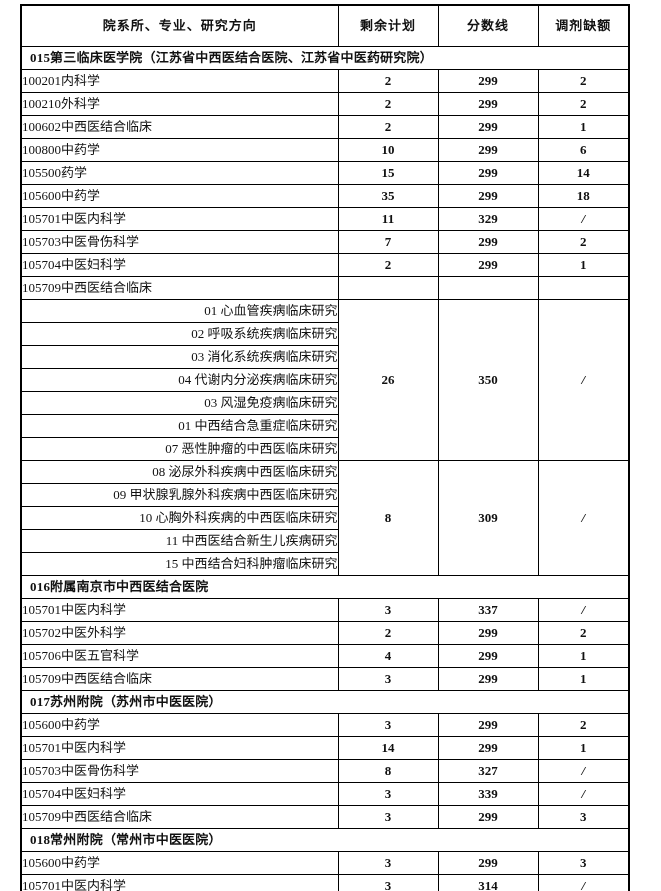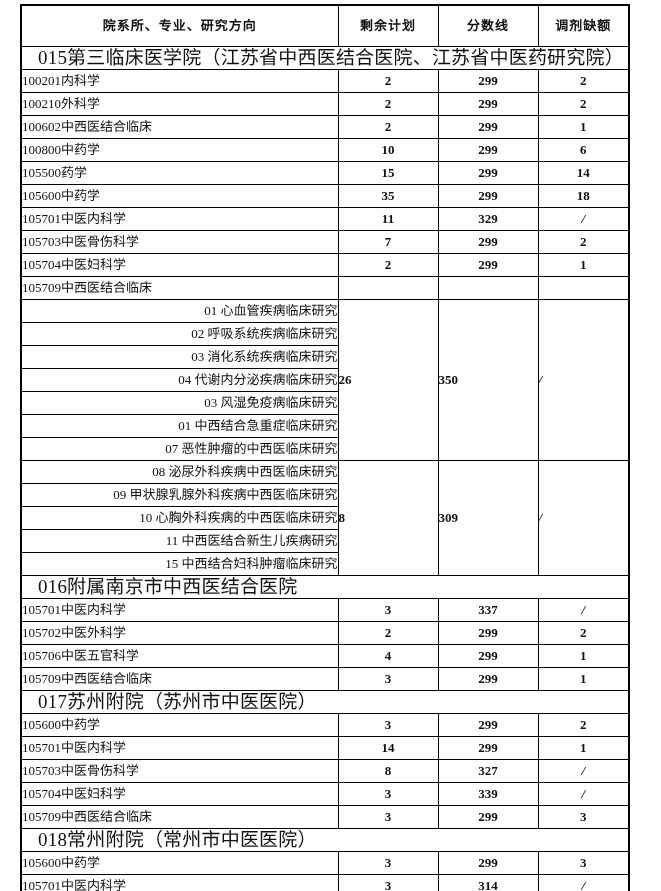--- a/index.html
+++ b/index.html
@@ -49,23 +49,23 @@
     text-align: center;
     font-weight: bold;
     font-size: 14.5px;
     letter-spacing: 1px;
     border-bottom: 2px solid #000000;
   }
 
   
   tr.group-row td {
     height: 22px;
-    font-weight: normal;
-    font-size: 19px;
-    padding-left: 16px;
+    font-weight: bold;
+    font-size: 13px;
+    padding-left: 8px;
     letter-spacing: 0.2px;
     border-top: 1.6px solid #000000;
     border-bottom: 1.6px solid #000000;
   }
 
   
   td.name-cell {
     height: 22px;
     text-align: left;
     padding-left: 4px;
@@ -75,21 +75,21 @@
   }
   td.num-cell {
     text-align: center;
     font-weight: bold;
     font-size: 13px;
   }
   td.empty-cell { }
 
   
   td.merged-cell {
-    text-align: left;
+    text-align: center;
     font-weight: bold;
     font-size: 13px;
     vertical-align: middle;
   }
   td.dir-cell {
     height: 22px;
     text-align: right;
     padding-left: 4px;
     font-weight: normal;
     white-space: nowrap;

